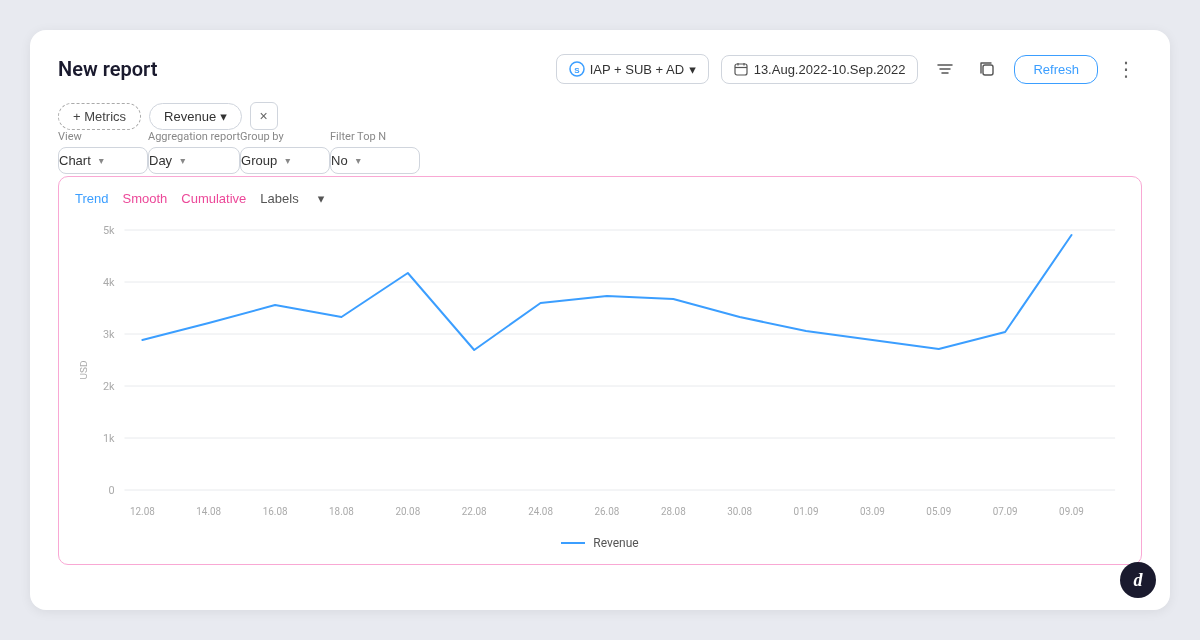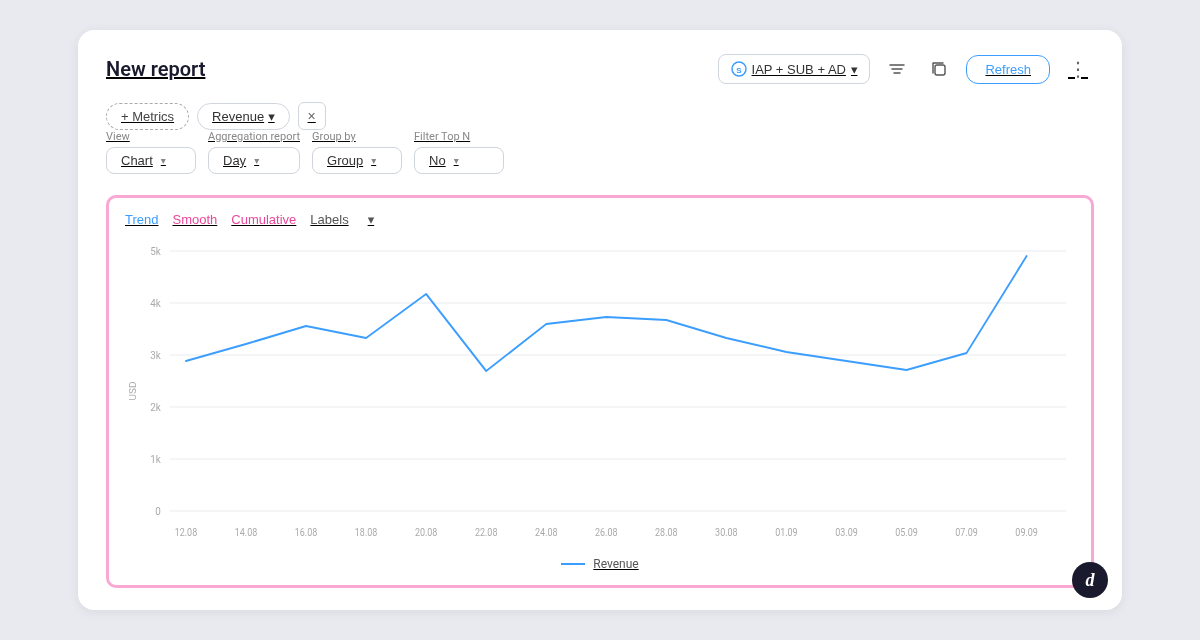--- a/index.html
+++ b/index.html
@@ -10,26 +10,25 @@
       align-items: center;
       justify-content: center;
       min-height: 100vh;
       width: 1200px;
       height: 640px;
       overflow: hidden;
     }
     .card {
       background: #fff;
       border-radius: 16px;
-      width: 1044px;
+      width: 1140px;
       min-height: 580px;
       padding: 24px 28px 20px 28px;
       box-shadow: 0 2px 12px rgba(0,0,0,0.07);
       position: relative;
-      text-decoration: underline;
     }
     
     .header {
       display: flex;
       align-items: center;
       justify-content: space-between;
       margin-bottom: 18px;
     }
     .header-title {
       font-size: 20px;
@@ -134,50 +133,49 @@
       align-items: center;
       justify-content: center;
       cursor: pointer;
       color: #666;
       font-size: 14px;
     }
     
     .controls-row {
       display: flex;
       align-items: center;
-      gap: 12px;
-      margin-bottom: 21px;
+      margin-bottom: 2px;
     }
     .control-group {
       display: flex;
       flex-direction: column;
       gap: 2px;
     }
     .control-label {
       font-size: 11px;
       color: #888;
       margin-bottom: 2px;
     }
     .control-select {
       display: flex;
       align-items: center;
       gap: 4px;
       border: 1px solid #d0d5dd;
       border-radius: 8px;
-      padding: 5px 14px;
+      padding: 5px 0;
       font-size: 13px;
       color: #333;
       cursor: pointer;
       background: #fff;
       min-width: 90px;
     }
     .control-select .chevron { font-size: 10px; color: #888; margin-left: 4px; }
     
     .chart-area {
-      border: 3px solid #f9a8d4;
+      border: 1px solid #f9a8d4;
       border-radius: 10px;
       padding: 10px 16px 14px 16px;
     }
     .chart-tabs {
       display: flex;
       align-items: center;
       gap: 0;
       margin-bottom: 10px;
     }
     .chart-tab {
@@ -252,20 +250,29 @@
   <div class="header">
     <span class="header-title">New report</span>
     <div class="header-right">
       <button class="segment-btn">
         <svg viewBox="0 0 16 16" fill="none">
           <circle cx="8" cy="8" r="7" stroke="#3b9eff" stroke-width="1.5"></circle>
           <text x="8" y="12" text-anchor="middle" fill="#3b9eff" font-size="8" font-weight="bold">S</text>
         </svg>
         <span>IAP + SUB + AD</span>
         <span>▾</span>
+      </button>
+      <button class="date-btn">
+        <svg width="14" height="14" viewBox="0 0 14 14" fill="none">
+          <rect x="1" y="2" width="12" height="11" rx="2" stroke="#555" stroke-width="1.2"></rect>
+          <line x1="1" y1="5.5" x2="13" y2="5.5" stroke="#555" stroke-width="1.2"></line>
+          <line x1="4" y1="1" x2="4" y2="3.5" stroke="#555" stroke-width="1.2"></line>
+          <line x1="10" y1="1" x2="10" y2="3.5" stroke="#555" stroke-width="1.2"></line>
+        </svg>
+        <span>13.Aug.2022-10.Sep.2022</span>
       </button>
       <button class="icon-btn">
         <svg width="18" height="18" viewBox="0 0 18 18" fill="none">
           <line x1="2" y1="5" x2="16" y2="5" stroke="#555" stroke-width="1.5" stroke-linecap="round"></line>
           <line x1="4" y1="9" x2="14" y2="9" stroke="#555" stroke-width="1.5" stroke-linecap="round"></line>
           <line x1="6" y1="13" x2="12" y2="13" stroke="#555" stroke-width="1.5" stroke-linecap="round"></line>
         </svg>
       </button>
       <button class="icon-btn">
         <svg width="18" height="18" viewBox="0 0 18 18" fill="none">

